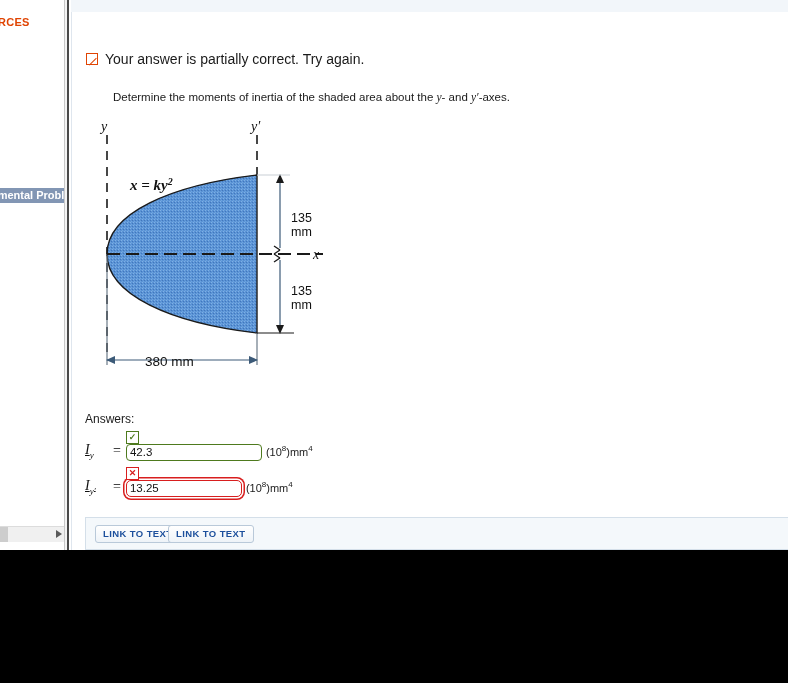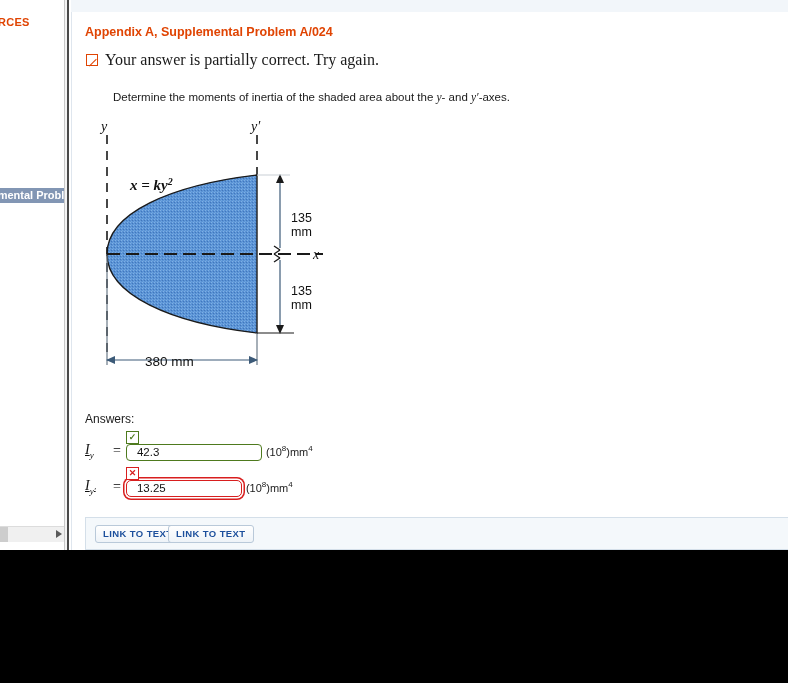--- a/index.html
+++ b/index.html
@@ -159,23 +159,22 @@
   .status-icon::after {
     content: "";
     position: absolute;
     left: 1px; top: 7px;
     width: 10px; height: 1.4px;
     background: #e04403;
     transform: rotate(-45deg);
     transform-origin: center;
   }
   .status-text {
-    font-size: 16px;
+    font-size: 14px;
     color: #1a1a1a;
-    font-family: Liberation Serif, serif;
   }
 
   .prompt {
     position: absolute;
     left: 13px;
     top: 79px;
     font-size: 11.5px;
     color: #1a1a1a;
     padding-left: 28px;
   }
@@ -249,21 +248,21 @@
     background: #ffffff;
     color: #d81e1e;
   }
 
   input.ans-input {
     font-family: "Liberation Sans", sans-serif;
     font-size: 11.5px;
     color: #111;
     height: 17px;
     box-sizing: border-box;
-    padding: 1px 10px;
+    padding: 1px 3px;
     background: #ffffff;
     outline: none;
   }
   input.ok-input {
     width: 136px;
     border: 1.5px solid #4e7a1e;
     border-radius: 4px;
   }
   input.bad-input {
     width: 116px;
@@ -331,21 +330,20 @@
     </div>
   </div>
 
   <div id="splitter"></div>
 
   <div id="content">
     <div id="topbar"></div>
 
     <div id="content-inner">
 
-      <div class="prob-title">Appendix A, Supplemental Problem A/024</div>
 
       <div class="status-row">
         <span class="status-icon"></span>
         <span class="status-text">Your answer is partially correct.  Try again.</span>
       </div>
 
       <div class="prompt">
         <span>Determine the moments of inertia of the shaded area about the </span><i>y</i><span>- and </span><i>y′</i><span>-axes.</span>
       </div>
 

